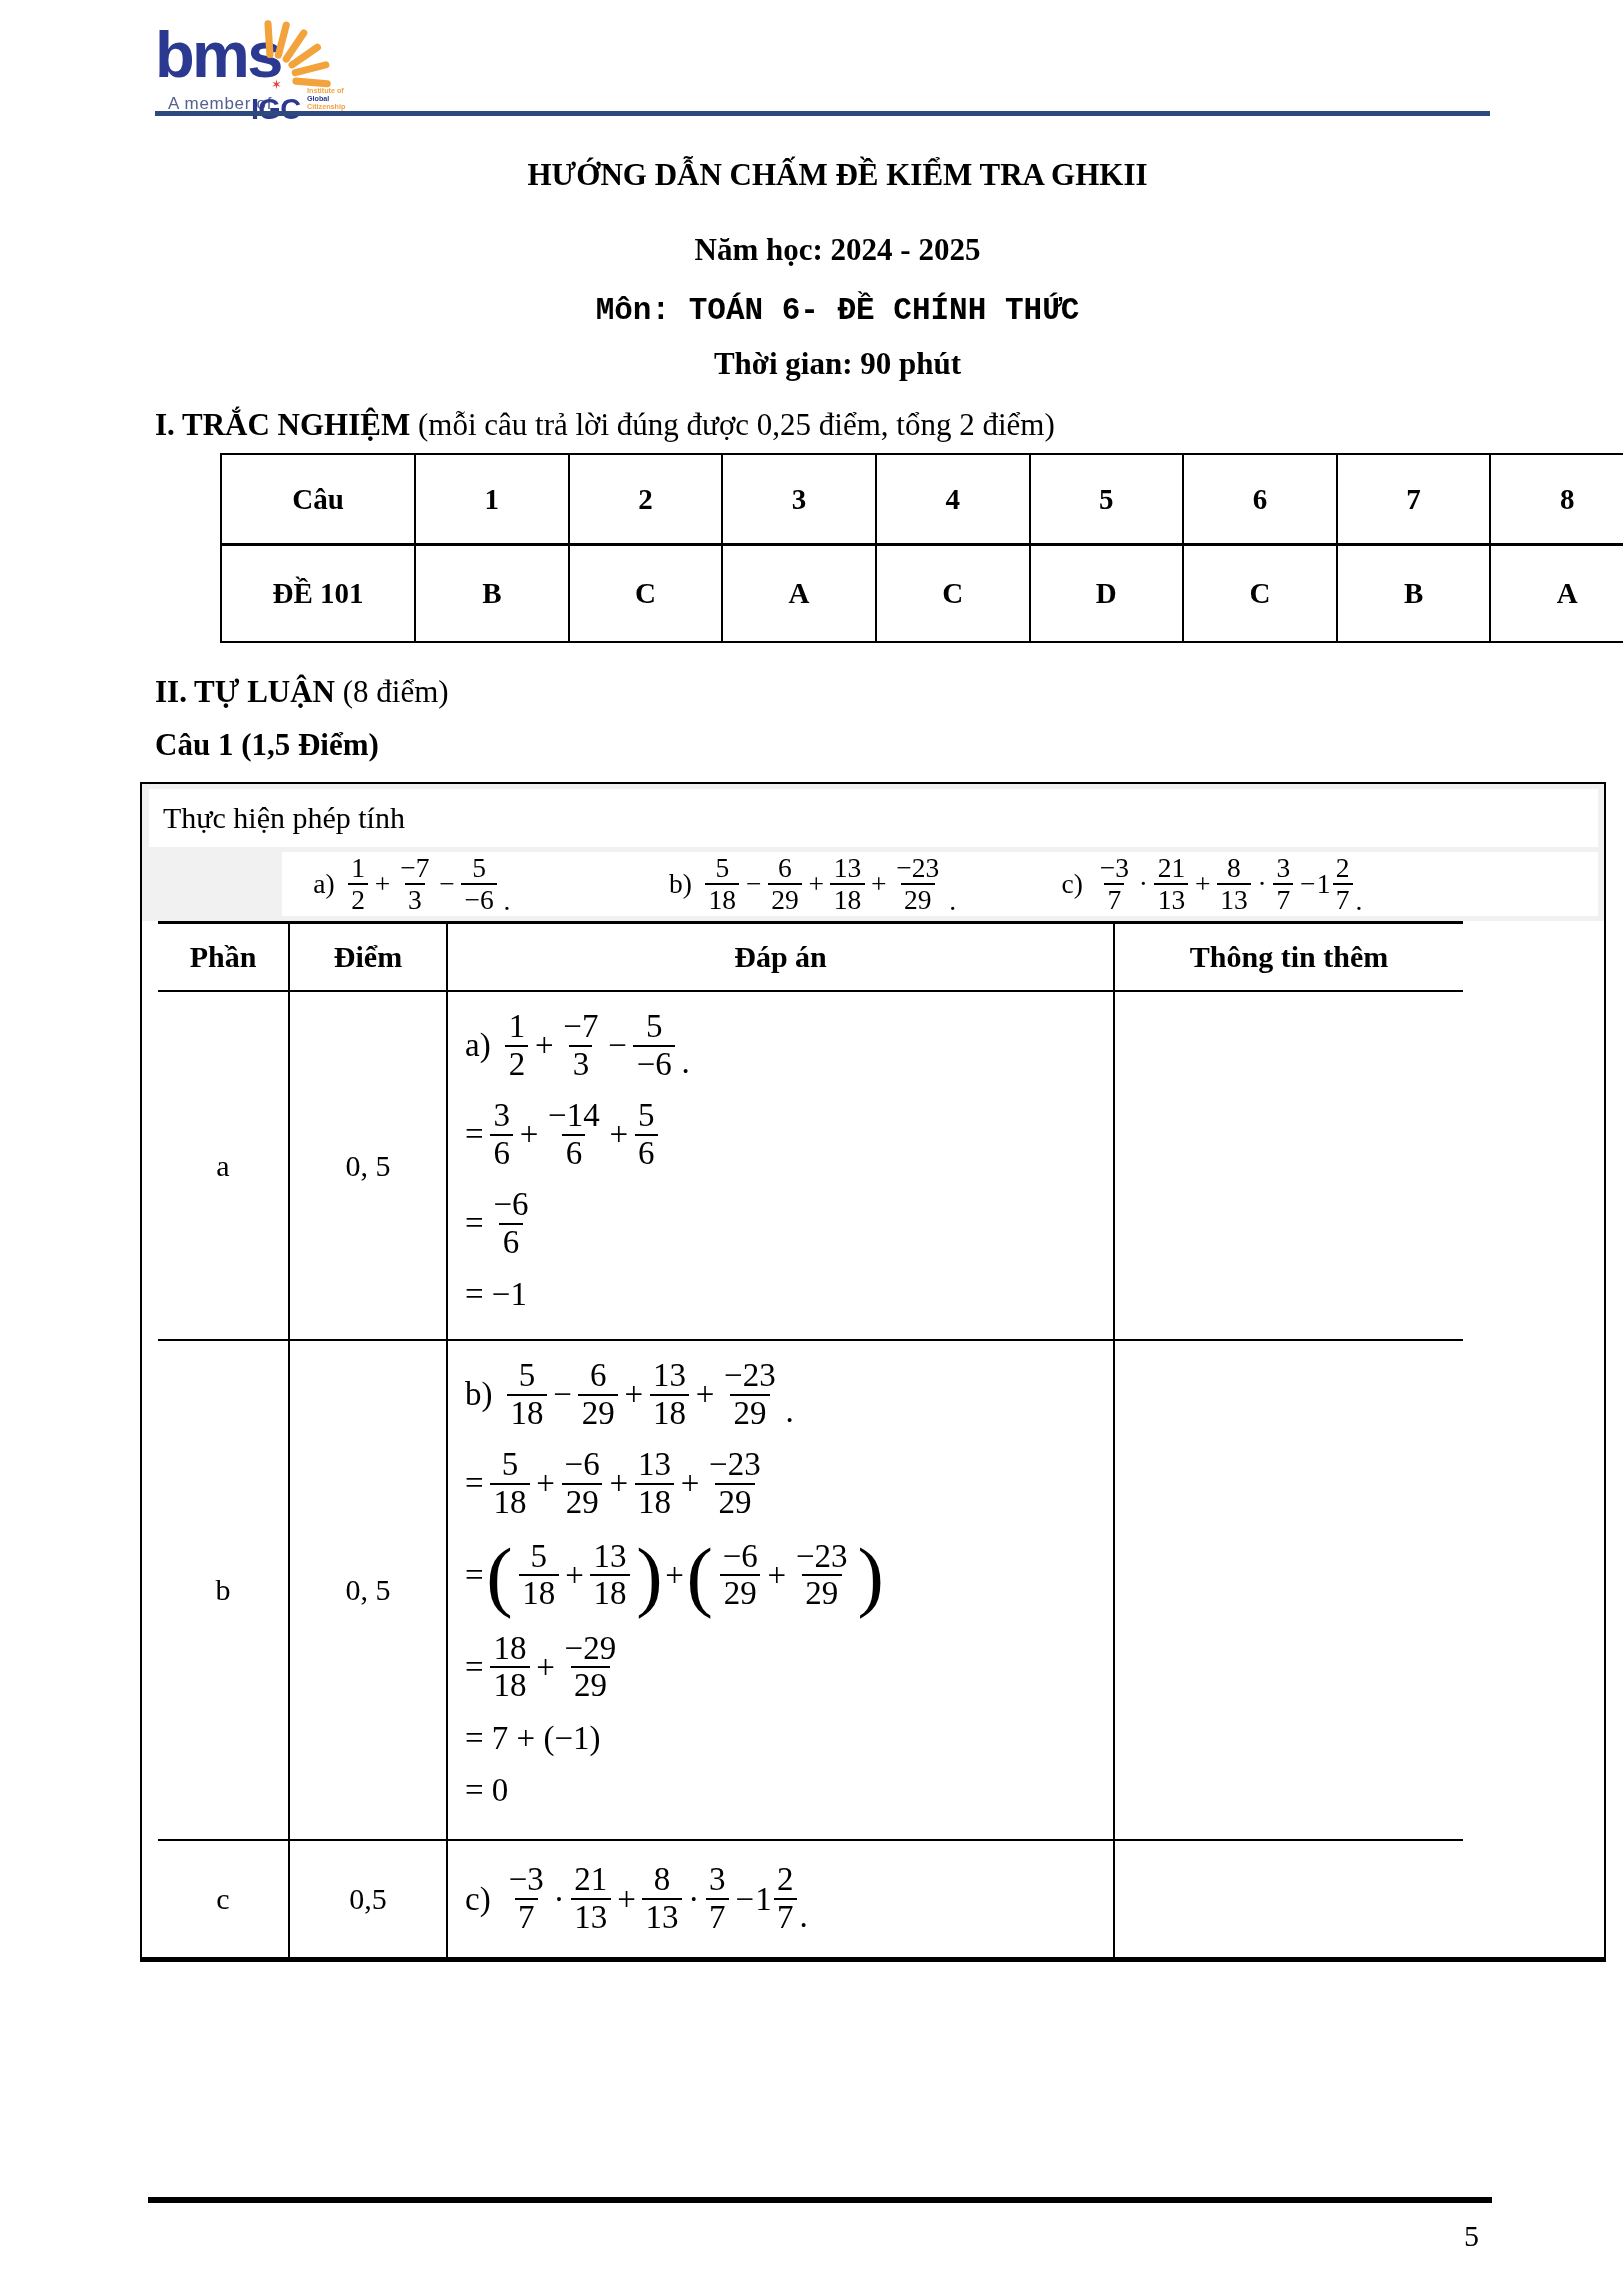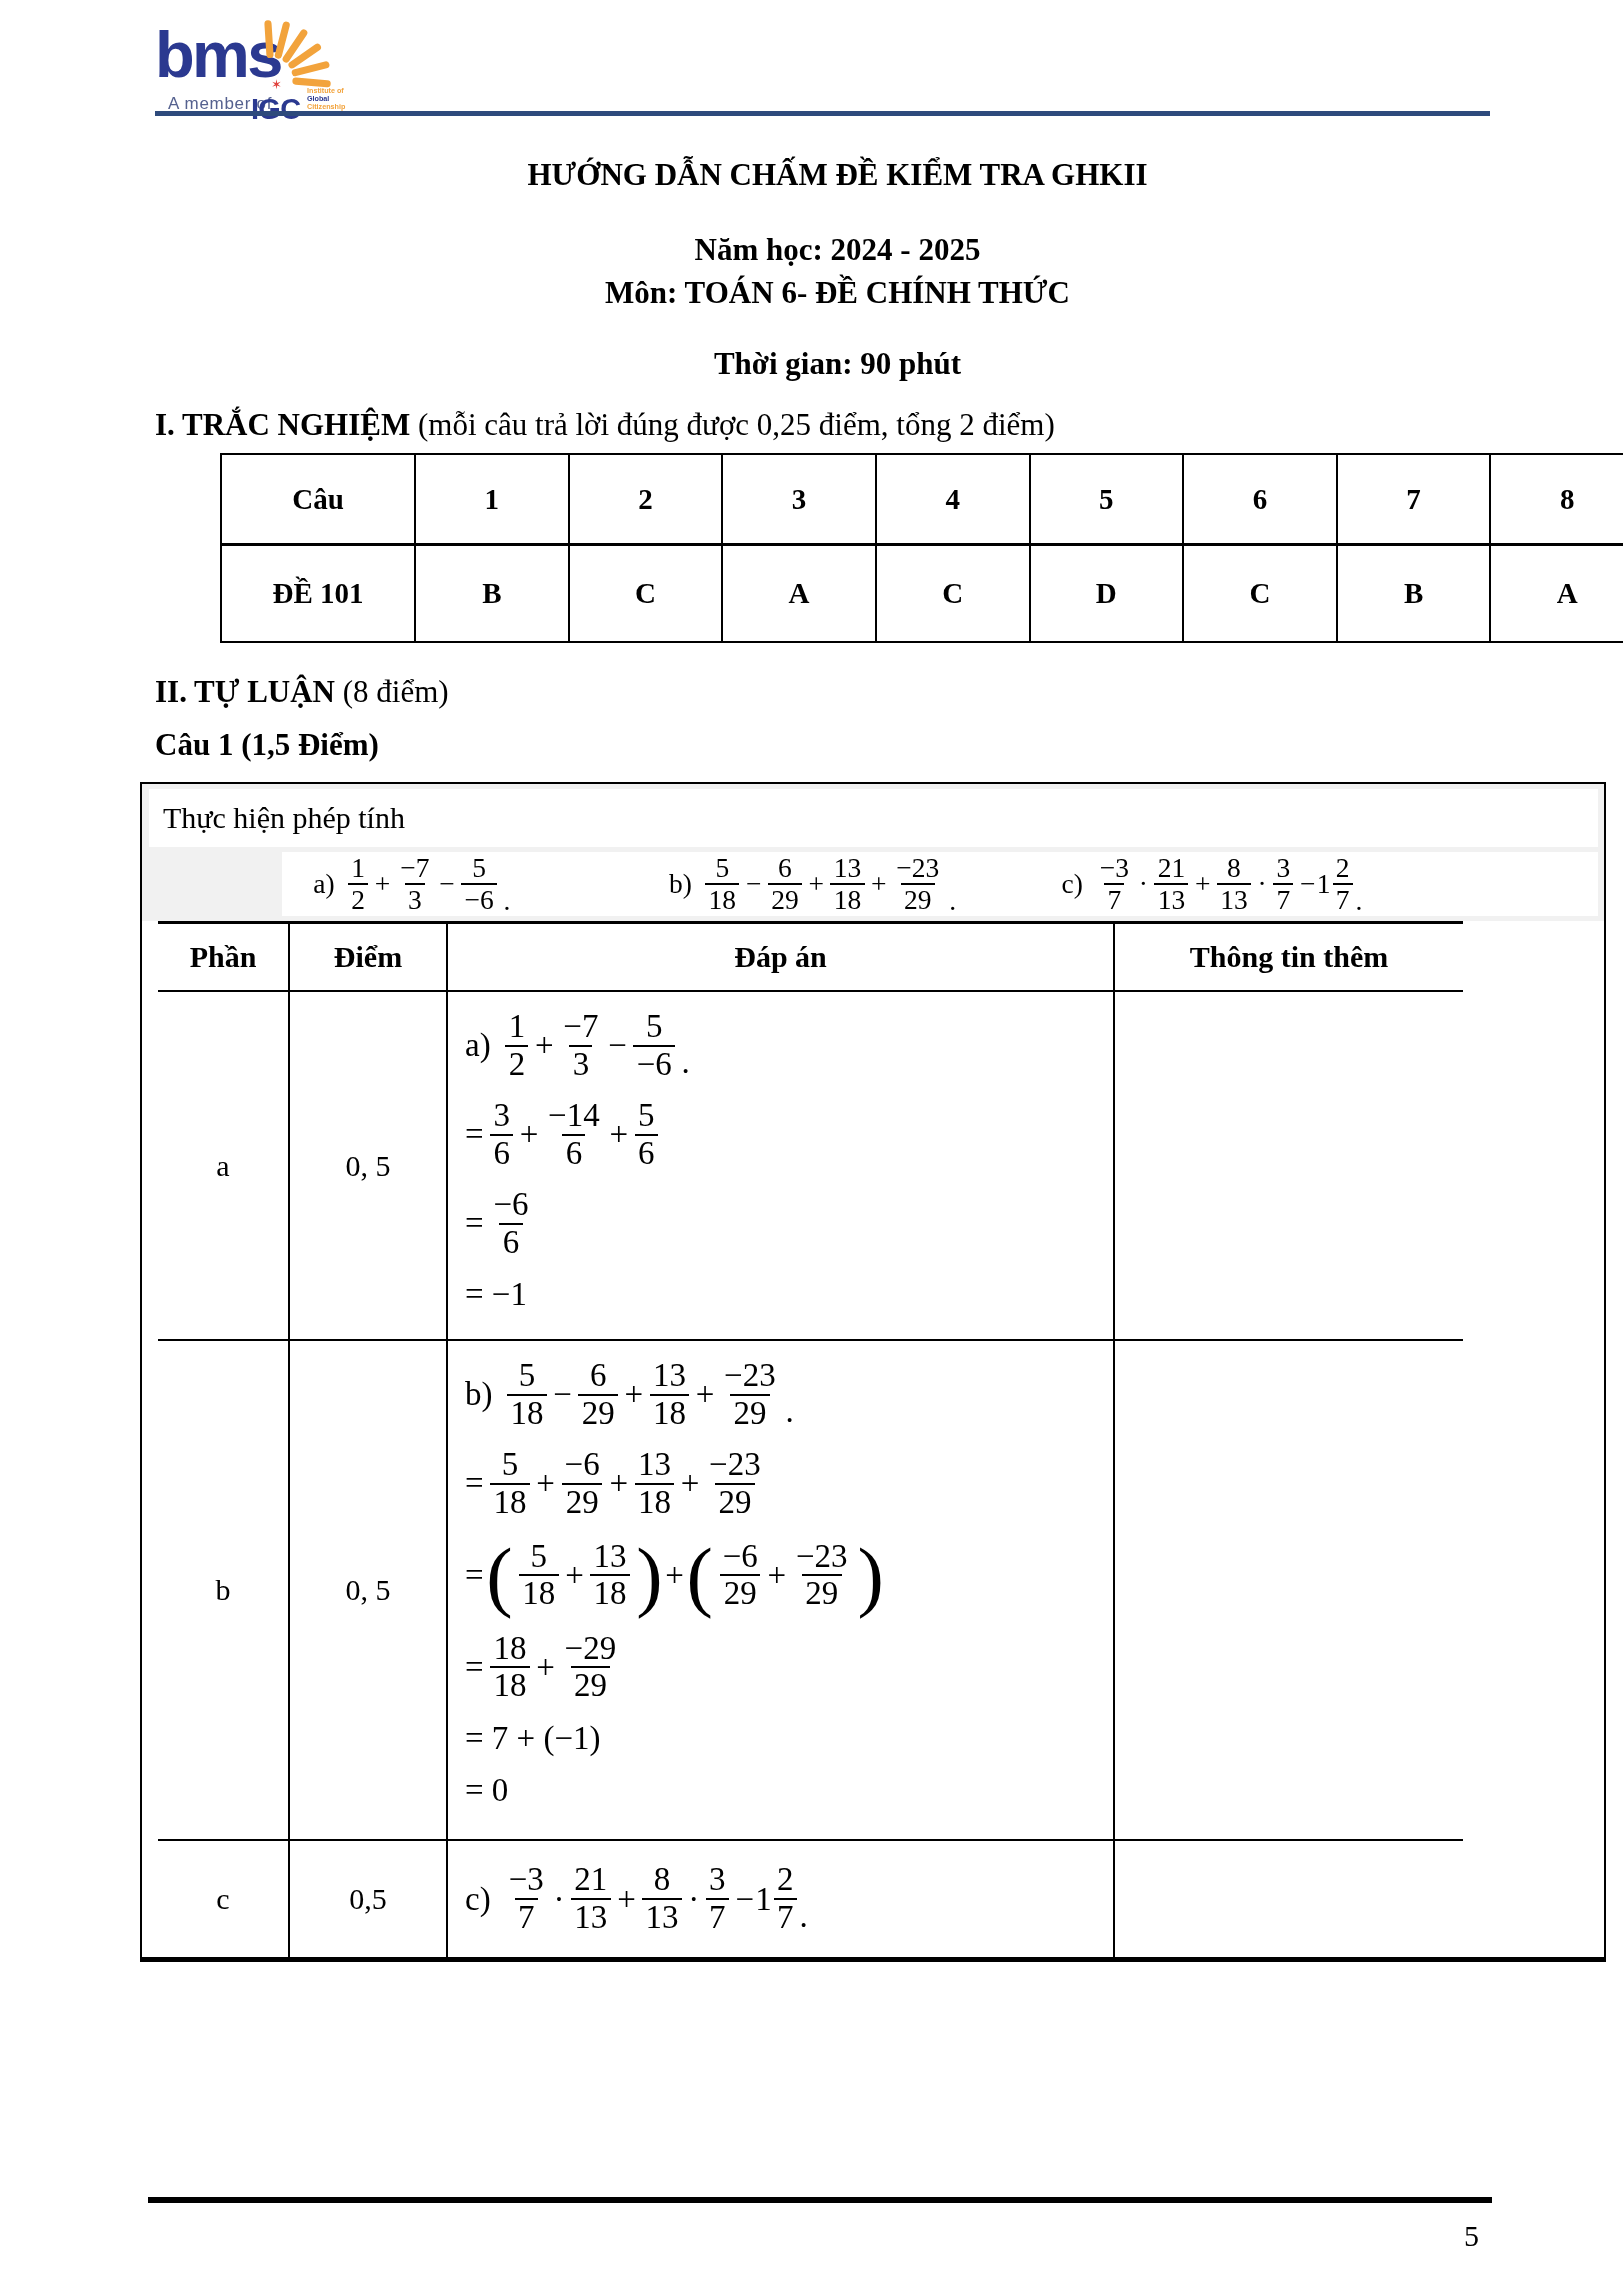--- a/index.html
+++ b/index.html
@@ -31,21 +31,21 @@
     font-size:7.2px; line-height:1.15; font-weight:bold;
   }
   .igc-sub div:nth-child(1){ color:var(--accent_orange); }
   .igc-sub div:nth-child(2){ color:var(--brand_navy); }
   .igc-sub div:nth-child(3){ color:var(--accent_orange); }
 
   .rule { position:absolute; left:155px; top:111px; width:1335px; height:4.6px; background:var(--rule_blue); }
 
   
   .title-line { position:absolute; left:155px; width:1365px; text-align:center; font-weight:bold; font-size:31px; }
-  .t1{ top:157px; } .t2{ top:208px;margin-top:24px; } .t3{ top:275px; } .t4{ top:346px; }
+  .t1{ top:157px; } .t2{ top:208px;margin-top:24px; } .t3{ top:293px;font-family:Liberation Mono, monospace; } .t4{ top:346px; }
 
   
   .sec-head { position:absolute; left:155px; font-size:31px; }
   .sec-head .b { font-weight:bold; font-size:31px; }
   .s1{ top:407px; } .s2{ top:674px; }
   .cau1 { position:absolute; left:155px; top:727px; font-weight:bold; font-size:31px; }
 
   
   .mc {
     position:absolute; left:220px; top:453px; width:1425px;

